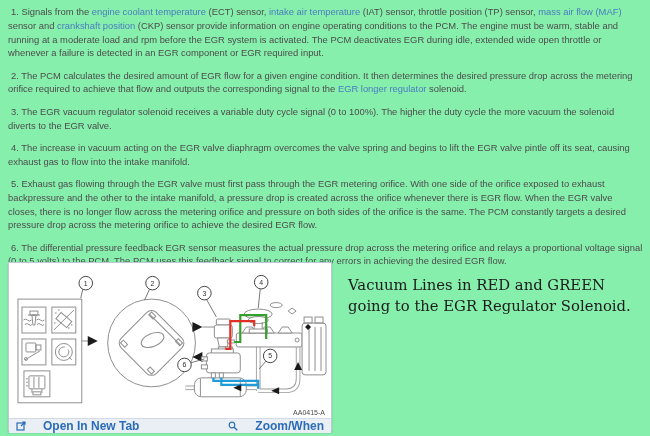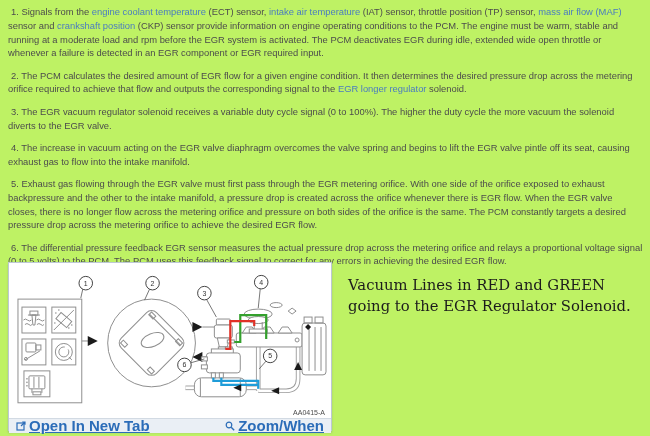--- a/index.html
+++ b/index.html
@@ -1,34 +1,34 @@
 <!DOCTYPE html>
 <html style="--text: #4c4c4c; --link: #4a7cc0; --accent-red: #e03127; --accent-green: #33a02c; --accent-blue: #1f9cd8; --figure-border: #bcc8d4; --footer-bg: #eaeff5; --footer-link: #2b6cb8;"><head>
 <meta charset="utf-8">
 <style>
   html,body{margin:0;padding:0;background:#fff;}
-  .page{position:relative;width:650px;height:436px;background:#bef264;overflow:hidden;
+  .page{position:relative;width:650px;height:436px;background:#86efac;overflow:hidden;
         font-family:"Liberation Sans",sans-serif;}
   
   .doc-text{position:absolute;left:8px;top:5px;width:636px;color:var(--text,#4c4c4c);
             font-size:9.4px;line-height:13.8px;}
   .doc-text p{margin:0 0 8.5px 0;text-indent:3px;}
   .doclink{color:var(--link,#4a7cc0);cursor:pointer;}
   
   .figure-panel{position:absolute;left:8px;top:262px;width:322px;height:167px;
                 background:#fff;border:1px solid var(--figure-border,#bcc8d4);
                 box-shadow:0 2px 2px rgba(120,130,140,.35);
                 display:flex;flex-direction:column;}
   .diagram-wrap{flex:0 0 auto;}
   .figure-code{font-size:7px;color:#4b4b4b;text-align:right;padding:0 6px 1px 0;line-height:8px;}
   .figure-footer{margin-top:auto;height:15px;background:var(--footer-bg,#eaeff5);
                  border-top:1px solid #d2dae3;display:flex;align-items:center;
                  justify-content:space-between;padding:0 7px;}
-  .footer-link{display:flex;align-items:center;gap:3px;color:var(--footer-link,#2b6cb8);
-               font-size:15px;font-weight:600;cursor:pointer;line-height:14px;text-decoration:underline;}
+  .footer-link{display:flex;align-items:center;gap:17px;color:var(--footer-link,#2b6cb8);
+               font-size:12px;font-weight:600;cursor:pointer;line-height:14px;}
   
   .annotation{position:absolute;left:332px;top:274px;width:316px;
               font-family:"DejaVu Serif","Liberation Serif",serif;
               font-size:14.8px;line-height:21px;color:#1c1c1c;}
   .annotation p{margin:0 0 20px 0;padding-left:16px;}
   
   .mech{fill:none;stroke:#8f8f8f;stroke-width:1;}
   .mech-fill{fill:#fff;stroke:#8f8f8f;stroke-width:1;}
   .pipe-out{fill:none;stroke:#9a9a9a;stroke-width:4.6;stroke-linecap:butt;}
   .pipe-in{fill:none;stroke:#ffffff;stroke-width:2.8;stroke-linecap:butt;}

